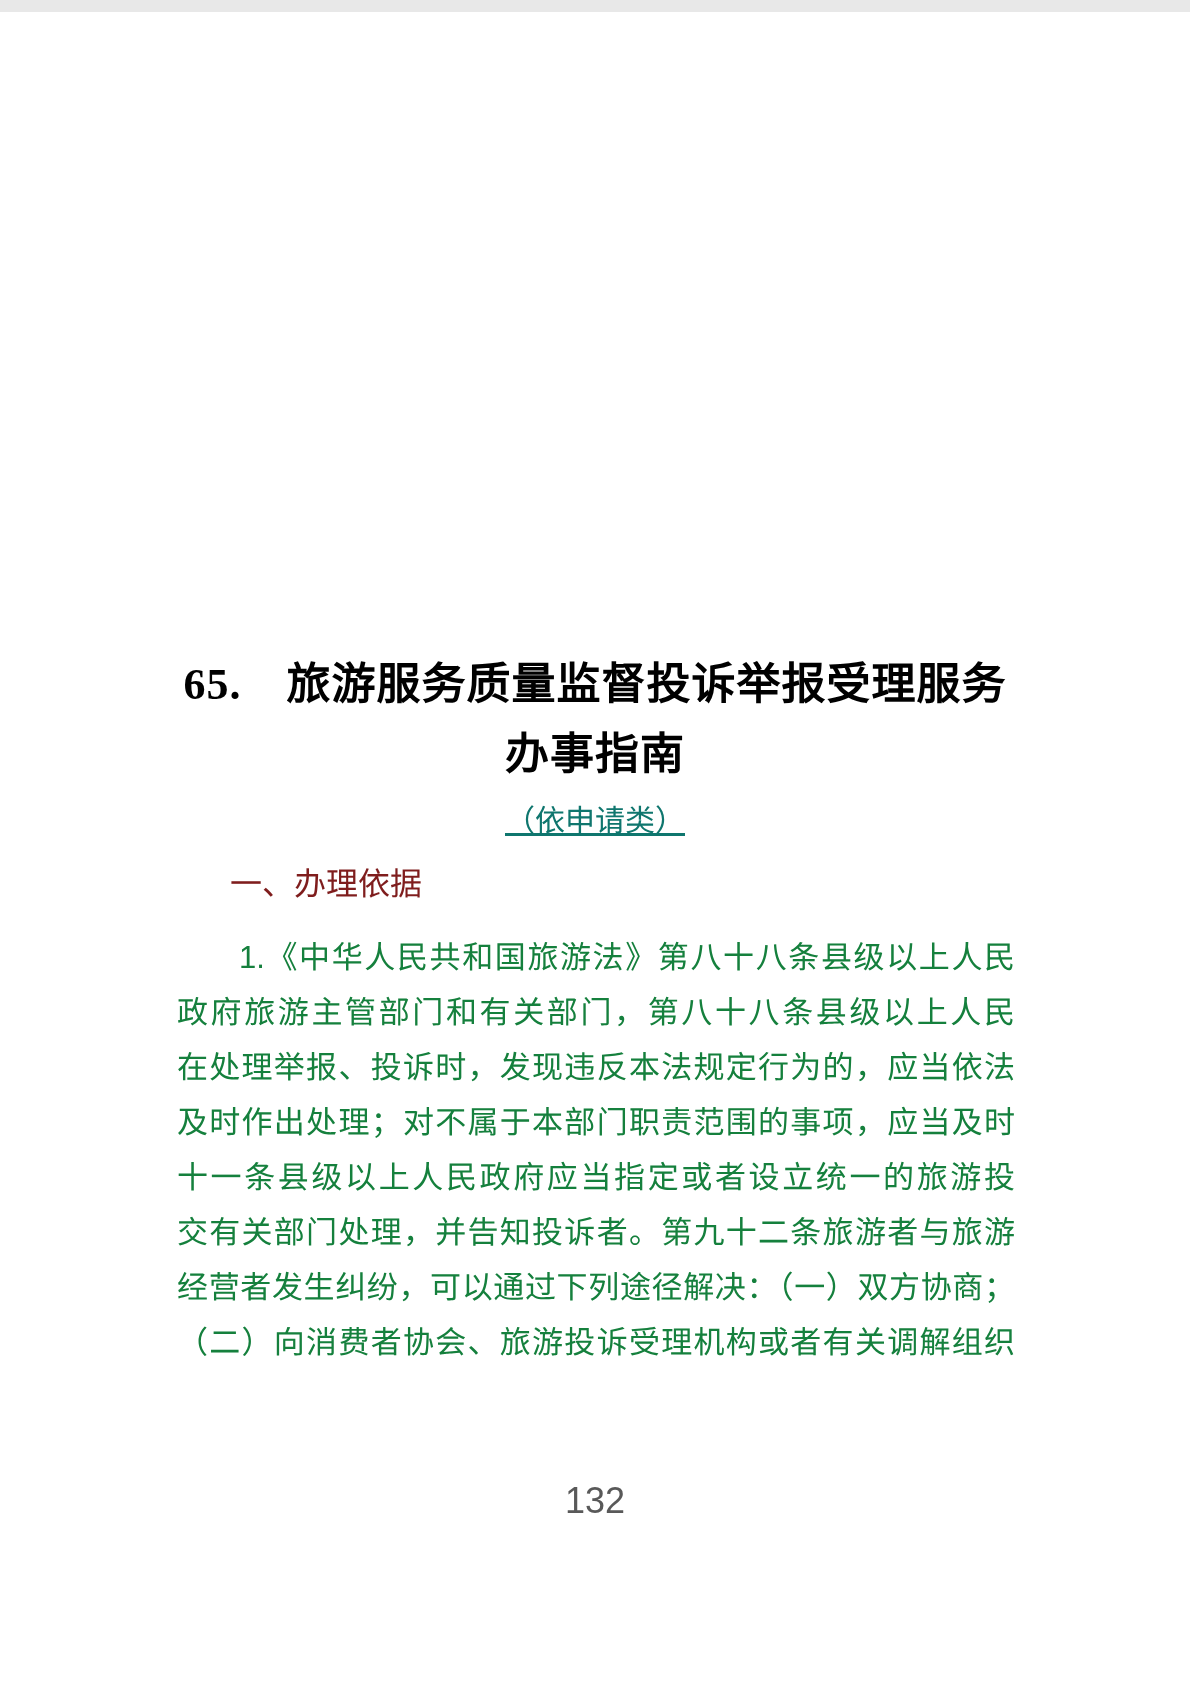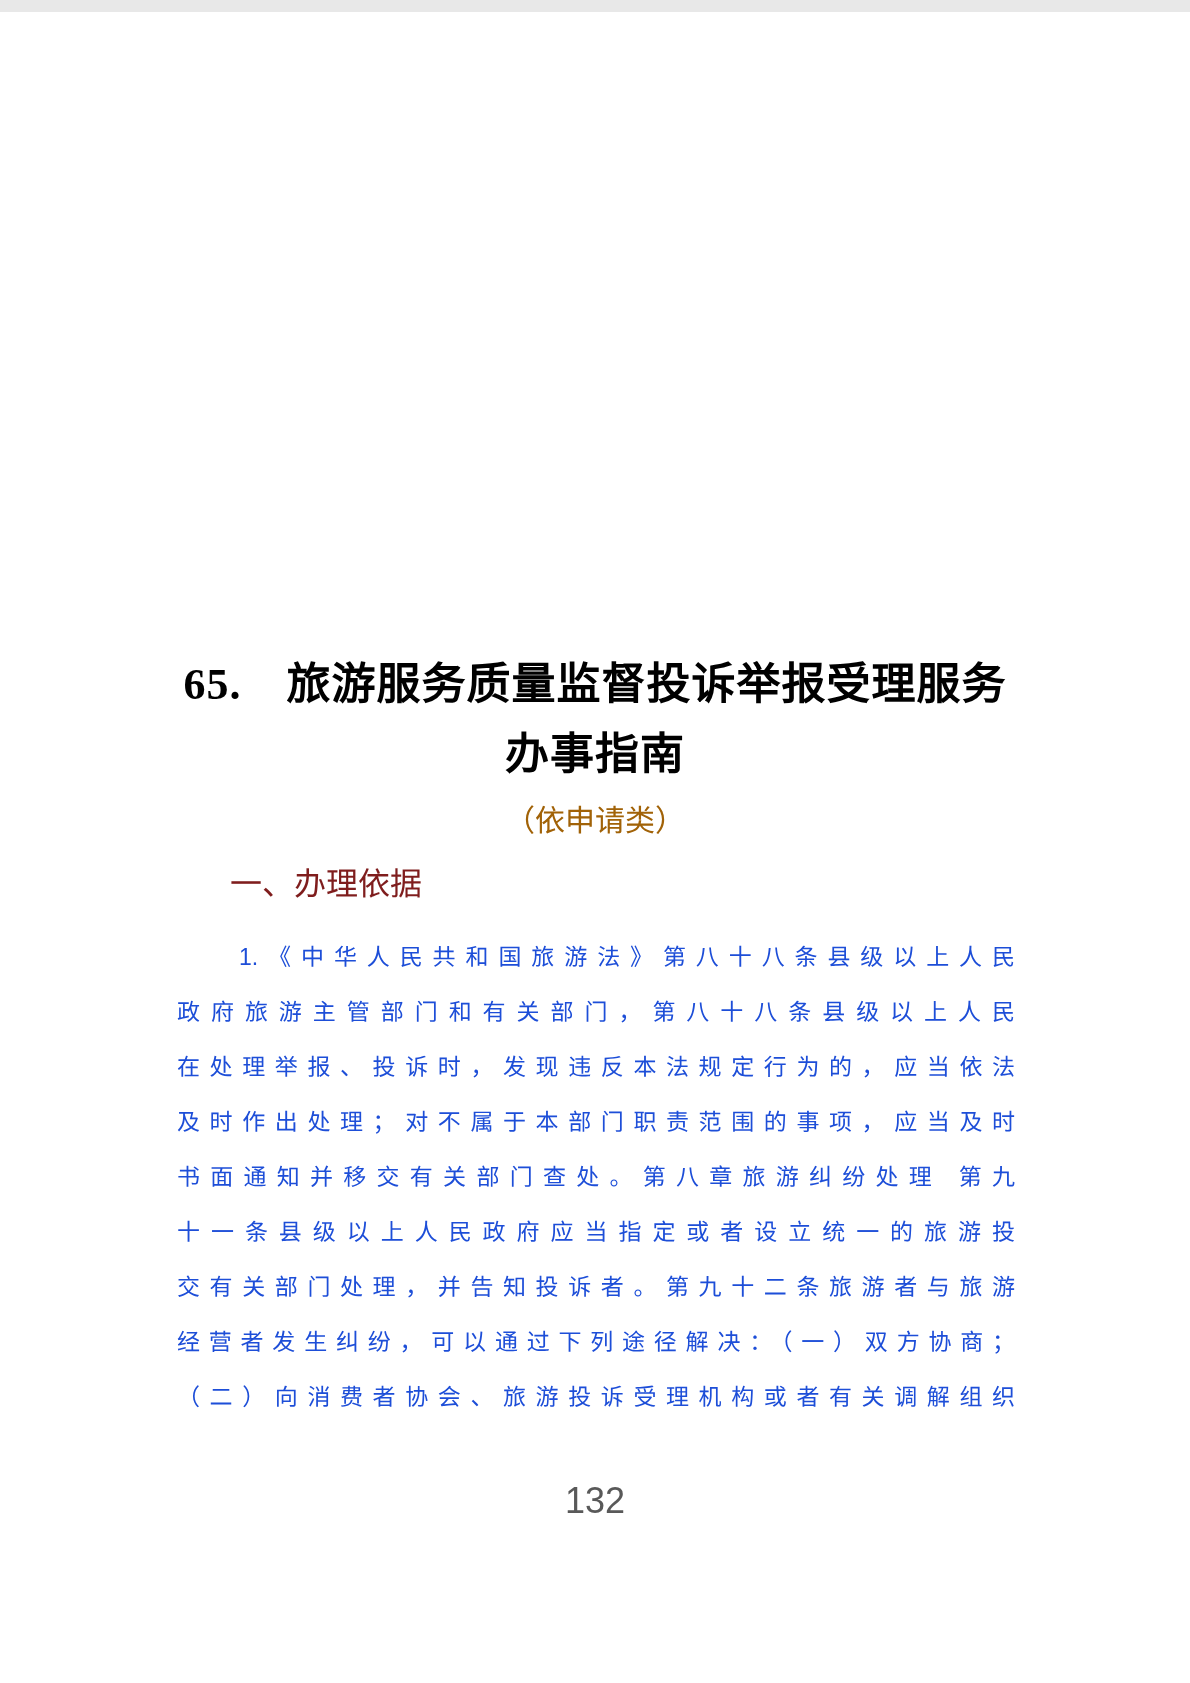--- a/index.html
+++ b/index.html
@@ -30,46 +30,47 @@
     letter-spacing: 1px;
   }
   .doc-subtitle {
     position: absolute;
     top: 788px;
     left: 0;
     width: 100%;
     text-align: center;
     font-size: 30px;
     line-height: 42px;
-    color: #a16207;
+    color: #0f766e;
+    text-decoration: underline;
   }
   .section-heading {
     position: absolute;
     top: 851px;
     left: 177px;
     width: 838px;
     padding-left: 53px;
     box-sizing: border-box;
     font-size: 32px;
     line-height: 42px;
     color: #7f1d1d;
   }
   .body-paragraph {
     position: absolute;
     top: 918px;
     left: 177px;
     width: 838px;
     color: #1a1a1a;
   }
   .body-line {
-    font-size: 23px;
+    font-size: 31px;
     line-height: 55px;
     text-align: justify;
     text-align-last: justify;
-    color: #1d4ed8;
+    color: #15803d;
   }
   .body-line.first-line {
     text-indent: 62px;
   }
   .page-number {
     position: absolute;
     top: 1474px;
     left: 0;
     width: 100%;
     text-align: center;
@@ -90,21 +91,20 @@
 
   <div class="doc-subtitle">（依申请类）</div>
 
   <div class="section-heading">一、办理依据</div>
 
   <div class="body-paragraph">
       <div class="body-line first-line">1.《中华人民共和国旅游法》第八十八条县级以上人民</div>
       <div class="body-line">政府旅游主管部门和有关部门，第八十八条县级以上人民</div>
       <div class="body-line">在处理举报、投诉时，发现违反本法规定行为的，应当依法</div>
       <div class="body-line">及时作出处理；对不属于本部门职责范围的事项，应当及时</div>
-      <div class="body-line">书面通知并移交有关部门查处。第八章旅游纠纷处理 第九</div>
       <div class="body-line">十一条县级以上人民政府应当指定或者设立统一的旅游投</div>
       <div class="body-line">交有关部门处理，并告知投诉者。第九十二条旅游者与旅游</div>
       <div class="body-line">经营者发生纠纷，可以通过下列途径解决：（一）双方协商；</div>
       <div class="body-line">（二）向消费者协会、旅游投诉受理机构或者有关调解组织</div>
     </div>
 
   <div class="page-number">132</div>
 
 </div>
 

